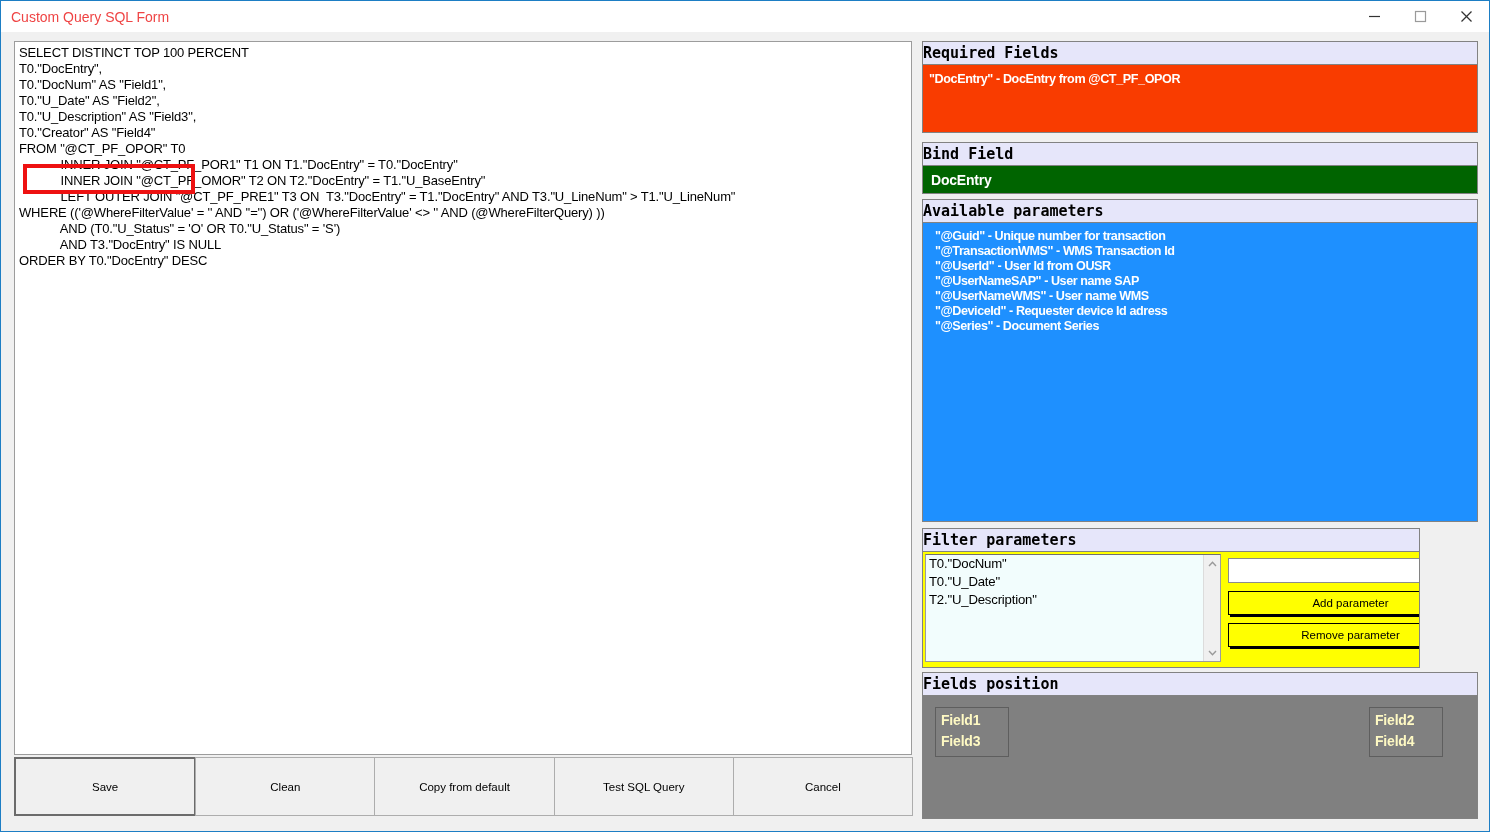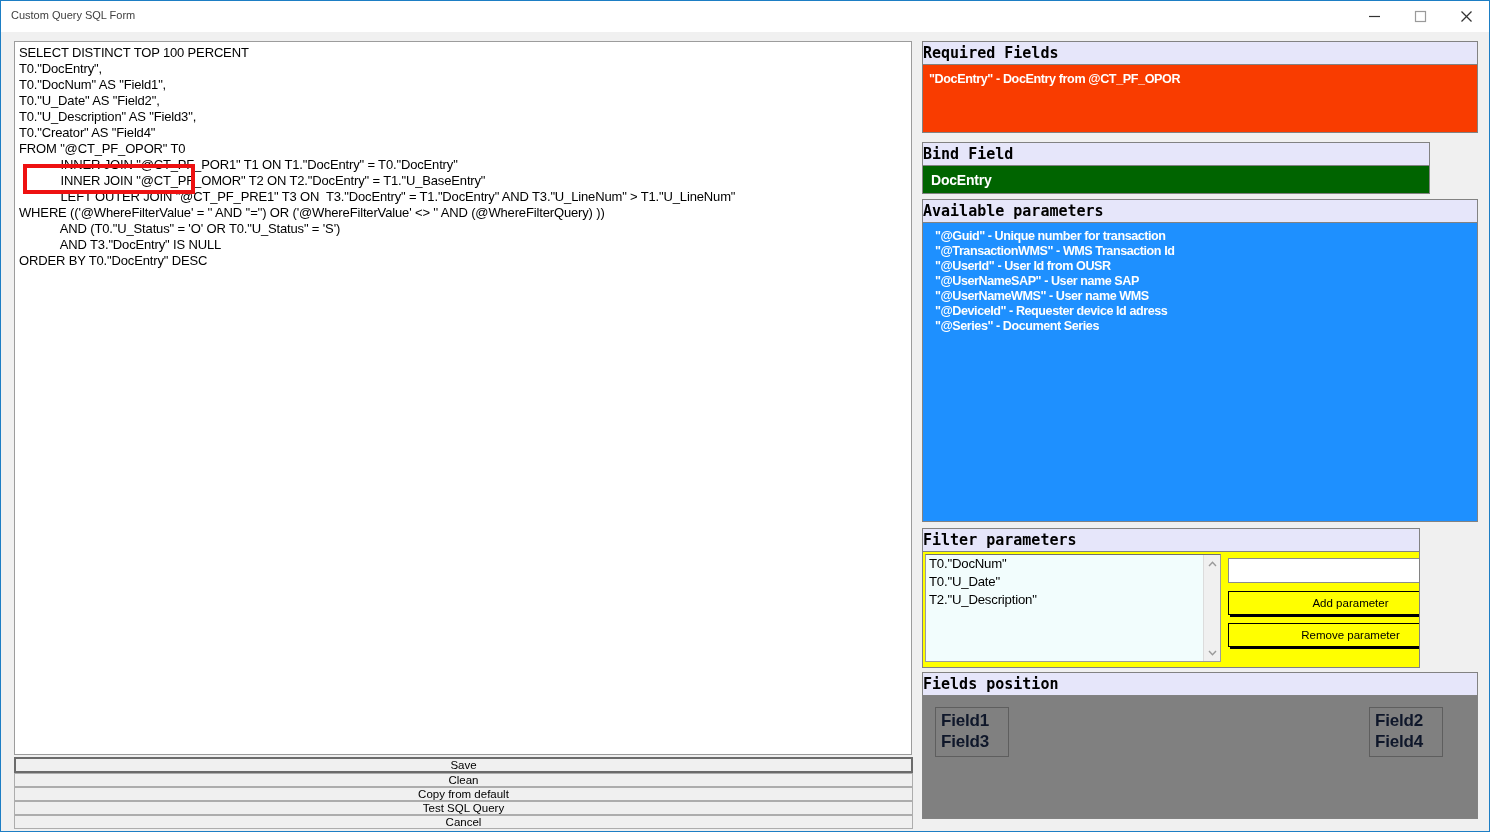--- a/index.html
+++ b/index.html
@@ -26,22 +26,22 @@
     left: 0; top: 0;
     width: 100%;
     height: 31px;
     background: #ffffff;
     box-sizing: border-box;
   }
   #titlebar .title-text {
     position: absolute;
     left: 10px;
     top: 8px;
-    font-size: 11px;
-    color: #404040;
+    font-size: 14px;
+    color: #ef4444;
     white-space: nowrap;
   }
   .wbtn {
     position: absolute;
     top: 0;
     width: 46px;
     height: 31px;
     display: flex;
     align-items: center;
     justify-content: center;
@@ -98,21 +98,20 @@
 
   
   #buttonbar {
     position: absolute;
     left: 12px;
     top: 725px;
     width: 898px;
     height: 59px;
     display: flex;
     box-sizing: border-box;
-    flex-direction: column;
   }
   .formbtn {
     flex: 1 1 0;
     background: #f0f0f0;
     border: 1px solid #adadad;
     margin-right: -1px;
     box-sizing: border-box;
     display: flex;
     align-items: center;
     justify-content: center;
@@ -162,21 +161,21 @@
   .req-line {
     font-size: 12.6px;
     font-weight: bold;
     color: #ffffff;
     line-height: 17px;
     letter-spacing: -0.4px;
     white-space: nowrap;
   }
 
   
-  #sec-bind { position: absolute; left:0; top:101px; width:508px;border-radius:8px; }
+  #sec-bind { position: absolute; left:0; top:101px; width:556px;border-radius:8px; }
   #bind-body {
     background: #006400;
     height: 28px;
     padding: 4px 0 0 8px;
   }
   .bind-line {
     font-size: 14px;
     font-weight: bold;
     color: #ffffff;
     line-height: 20px;
@@ -297,23 +296,23 @@
     top: 11px;
     width: 74px;
     height: 50px;
     border: 1px solid #5e5e5e;
     box-sizing: border-box;
     padding: 2px 0 0 5px;
   }
   #fieldbox-left { left: 12px; }
   #fieldbox-right { left: 446px; }
   .fieldbox-line {
-    font-size: 17px;
+    font-size: 14px;
     font-weight: bold;
-    color: #0f172a;
+    color: #fef9c3;
     line-height: 21px;
     letter-spacing: -0.2px;
     white-space: nowrap;
   }
 </style>
 </head>
 <body>
 
 <div id="app">
 

